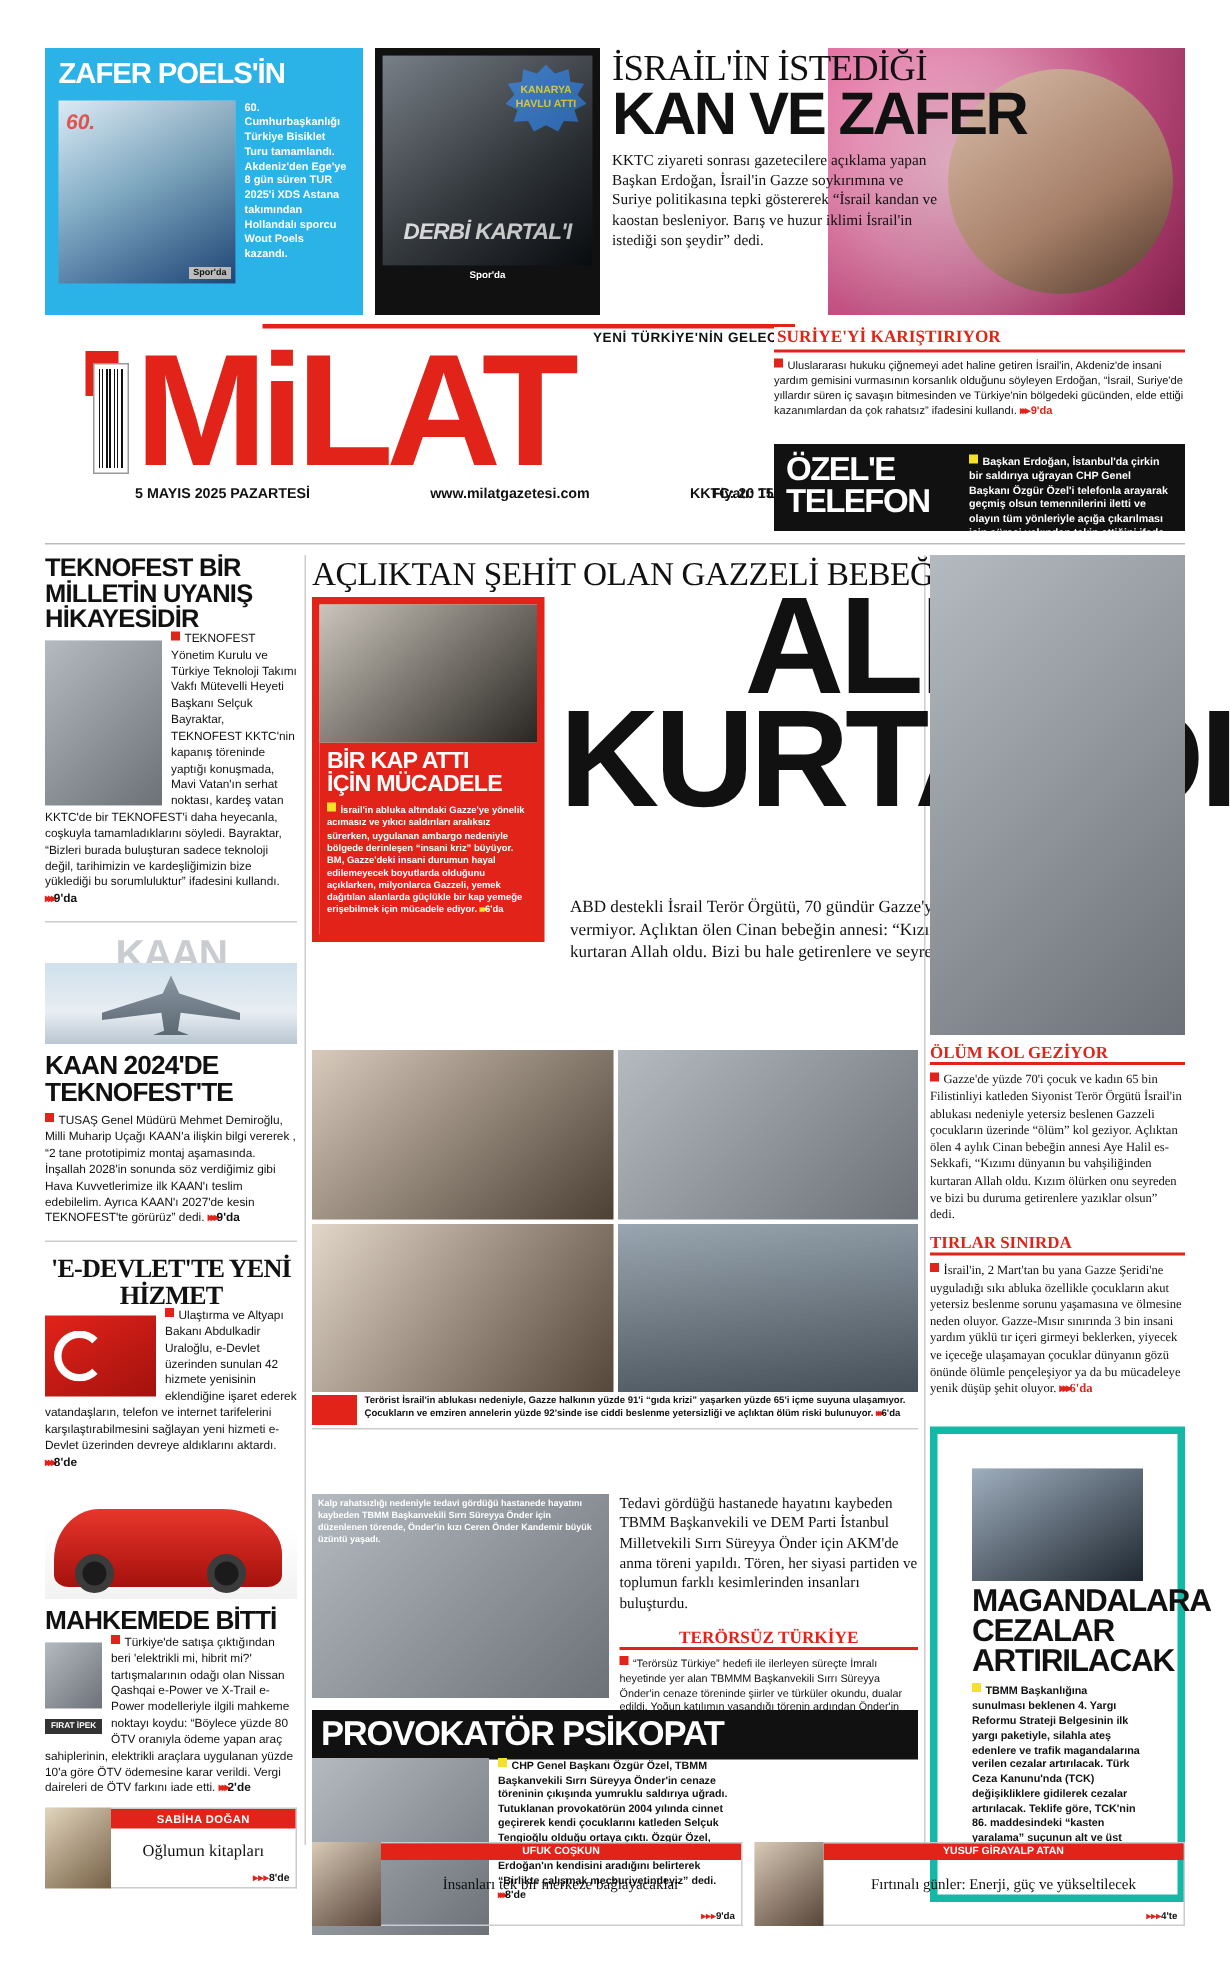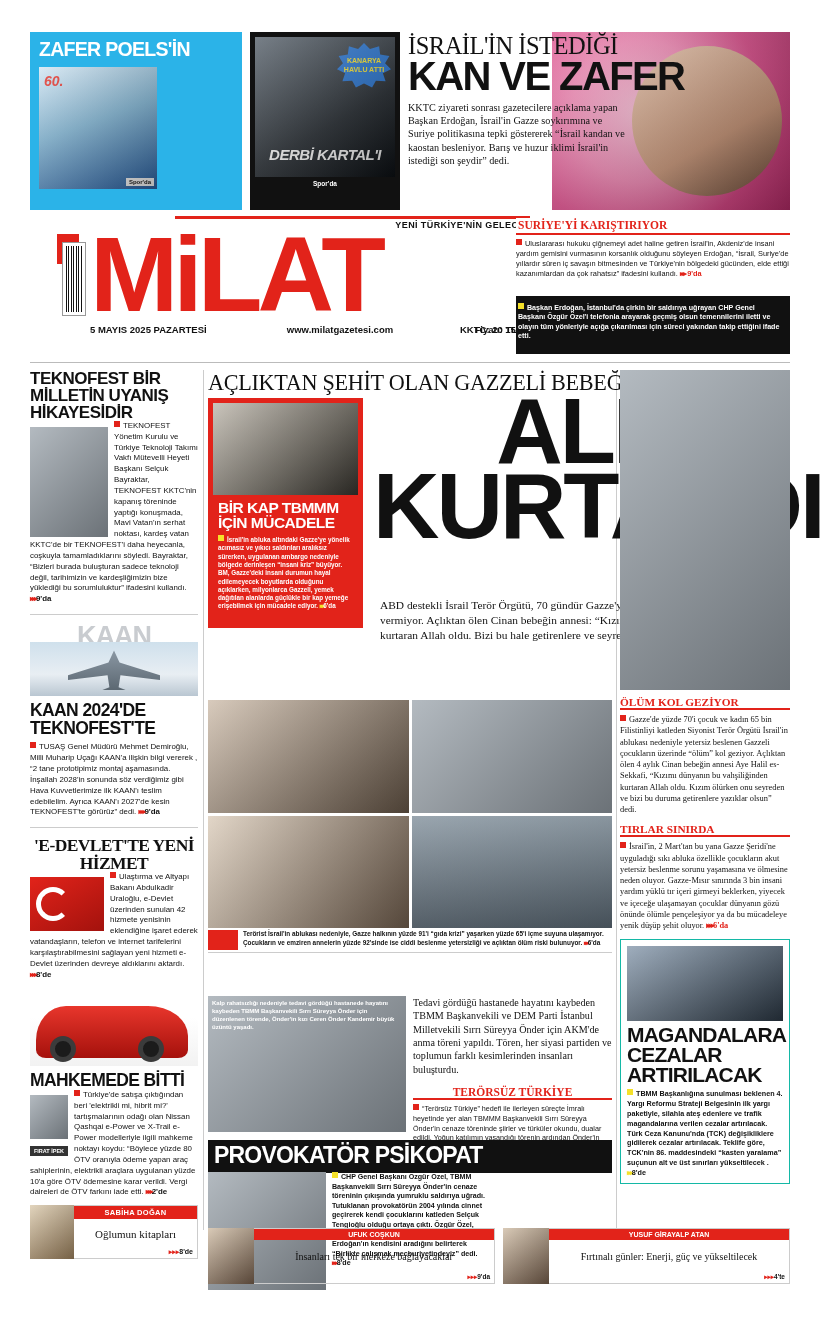--- a/index.html
+++ b/index.html
@@ -155,21 +155,21 @@
   .prov-p { position:absolute; left:332px; top:1172px; width:163px; font-size:7.1px; line-height:1.35; font-weight:bold;}
 
   
   .colR { position:absolute; left:620px; top:370px; width:170px; }
   .rbar { border-bottom:2px solid #e2231a; }
   .rbar h3 { color:#e2231a; font-family:"Liberation Serif",serif; font-weight:bold; font-size:11.3px; text-align:left; }
   .colR p { font-family:"Liberation Serif",serif; font-size:8.4px; line-height:1.34; margin-top:4px;}
   .mag-img { width:100%; height:75px; background:linear-gradient(160deg,#7f93a8,#2d3a47); margin-bottom:4px;}
   .mag-h { font-weight:bold; font-size:21px; line-height:.94; letter-spacing:-.8px; }
   .mag-p { font-size:7.2px; line-height:1.36; font-weight:bold; margin-top:5px; font-family:"Liberation Sans",sans-serif;}
-  .magbox { border:1px solid #14b8a6; padding:6px; margin-top:8px; }
+  .magbox { border:5px solid #14b8a6; padding:23px; margin-top:20px; }
 
   .footer-bylines { position:absolute; left:208px; top:1228px; width:582px; display:flex; gap:8px; }
   .fb { flex:1; display:flex; height:56px; }
   .fb .av{width:46px;background:linear-gradient(150deg,#cdb9a0,#7d6450);}
   .fb .bx{flex:1;border:1px solid #ccc;border-left:0;display:flex;flex-direction:column;}
   .fb .nm{background:#e2231a;color:#fff;font-size:7px;font-weight:bold;text-align:center;padding:2px 0;}
   .fb .ti{flex:1;display:flex;align-items:center;justify-content:center;font-family:"Liberation Serif",serif;font-size:10px;text-align:center;padding:0 14px;}
   .fb .pg{font-size:6.5px;text-align:right;padding:0 4px 2px;font-weight:bold;}
 </style>
 </head>
@@ -179,20 +179,21 @@
 
   <div class="topstrip">
 
     <div class="promo-blue">
       <div class="ttl">ZAFER POELS'İN</div>
       <div class="body">
         <div class="img ph">
           <span class="badge60">60.</span>
           <span class="spor">Spor'da</span>
         </div>
+        <div class="txt">60. Cumhurbaşkanlığı Türkiye Bisiklet Turu tamamlandı. Akdeniz'den Ege'ye 8 gün süren TUR 2025'i XDS Astana takımından Hollandalı sporcu Wout Poels kazandı.</div>
       </div>
     </div>
 
     <div class="promo-black">
       <div class="img ph">
         <span class="kanarya">KANARYA HAVLU ATTI</span>
         <span class="derbi">DERBİ KARTAL'I</span>
       </div>
       <div class="spor">Spor'da</div>
     </div>
@@ -227,20 +228,24 @@
     <div class="bar">
       <h3>SURİYE'Yİ KARIŞTIRIYOR</h3>
     </div>
     <p>
       <span class="sq"></span><span>Uluslararası hukuku çiğnemeyi adet haline getiren İsrail'in, Akdeniz'de insani yardım gemisini vurmasının korsanlık olduğunu söyleyen Erdoğan, “İsrail, Suriye'de yıllardır süren iç savaşın bitmesinden ve Türkiye'nin bölgedeki gücünden, elde ettiği kazanımlardan da çok rahatsız” ifadesini kullandı.</span>
       <span class="page-ref red"><span class="arrows">▸▸▸</span> <span>9'da</span></span>
     </p>
   </div>
 
   <div class="ozel">
+    <div class="t">
+      <div>ÖZEL'E</div>
+      <div>TELEFON</div>
+    </div>
     <div class="p">
       <span class="sq y"></span><span>Başkan Erdoğan, İstanbul'da çirkin bir saldırıya uğrayan CHP Genel Başkanı Özgür Özel'i telefonla arayarak geçmiş olsun temennilerini iletti ve olayın tüm yönleriyle açığa çıkarılması için süreci yakından takip ettiğini ifade etti.</span>
     </div>
   </div>
 
   <div class="rule-full"></div>
   <div class="vrule" style="left:203px; height:860px;"></div>
   <div class="vrule" style="left:616px; height:860px;"></div>
 
   <div class="colL">
@@ -319,21 +324,21 @@
   <div class="hero">
     <div class="hero-box">
       <div class="hero-head">
         <div>ALLAH</div>
         <div>KURTARDI</div>
       </div>
       <div class="hero-photoA">
         <div class="img ph"></div>
         <div class="cap">
           <h4>
-            <span>BİR KAP TBMMM</span><br>
+            <span>BİR KAP ATTI</span><br>
             <span>İÇİN MÜCADELE</span>
           </h4>
           <p>
             <span class="sq y"></span><span>İsrail'in abluka altındaki Gazze'ye yönelik acımasız ve yıkıcı saldırıları aralıksız sürerken, uygulanan ambargo nedeniyle bölgede derinleşen “insani kriz” büyüyor. BM, Gazze'deki insani durumun hayal edilemeyecek boyutlarda olduğunu açıklarken, milyonlarca Gazzeli, yemek dağıtılan alanlarda güçlükle bir kap yemeğe erişebilmek için mücadele ediyor.</span>
             <span class="page-ref"><span class="arrows" style="color:#f5e12a">▸▸▸</span><span>6'da</span></span>
           </p>
         </div>
       </div>
       <div class="hero-dek">ABD destekli İsrail Terör Örgütü, 70 gündür Gazze'ye, gıda, su ve ilaç girişine izin vermiyor. Açlıktan ölen Cinan bebeğin annesi: “Kızımı dünyanın bu vahşiliğinden kurtaran Allah oldu. Bizi bu hale getirenlere ve seyredenlere yazıklar olsun.”</div>
     </div>

